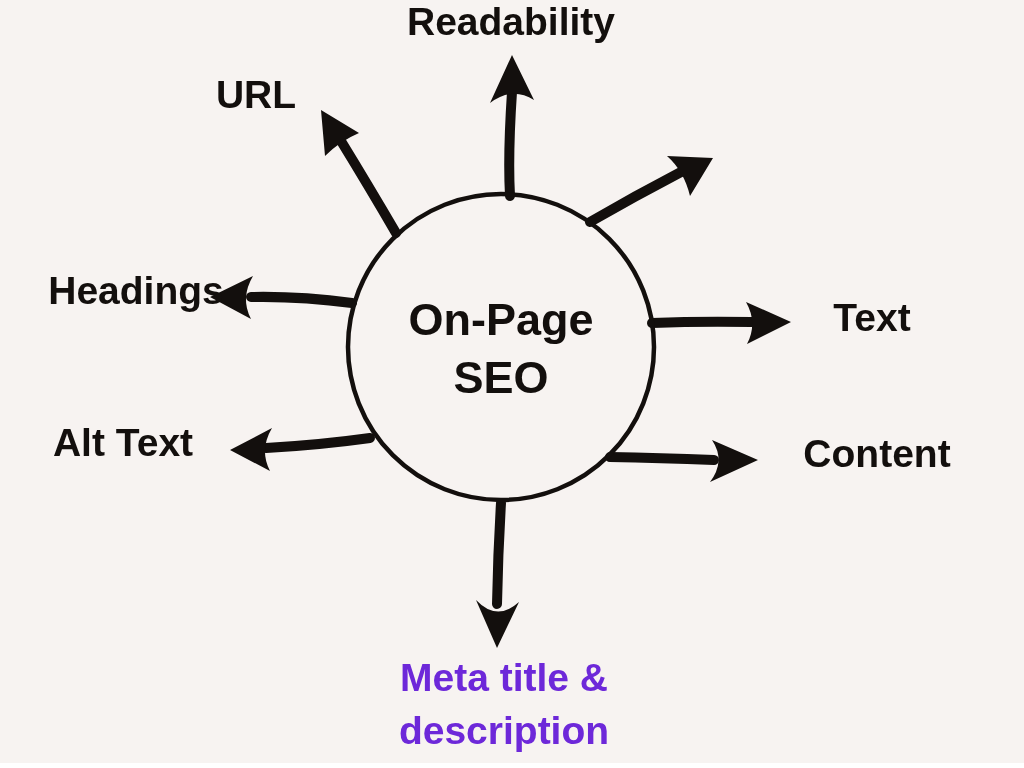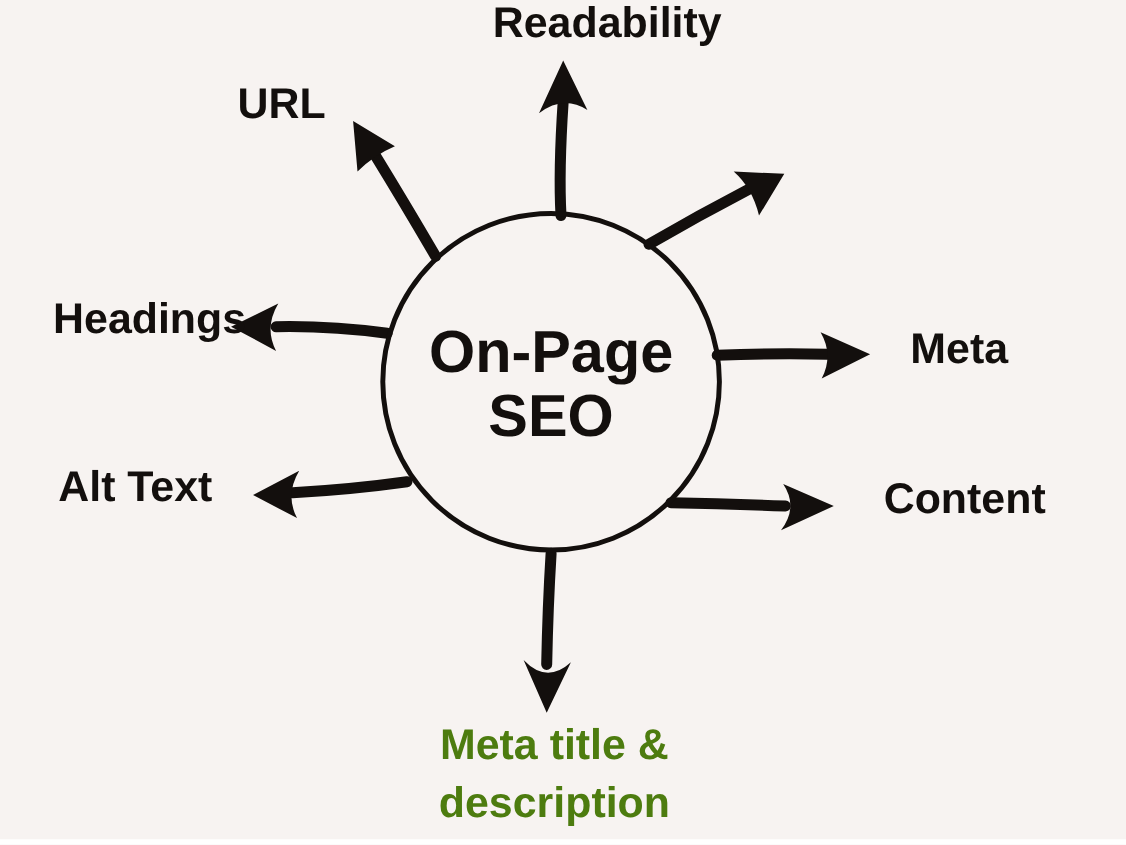--- a/index.html
+++ b/index.html
@@ -36,31 +36,31 @@
     letter-spacing: 0px;
     text-align: center;
   }
   .center-text {
     position: absolute;
     left: 501px;
     top: 349px;
     transform: translate(-50%, -50%);
     color: #130f0d;
     font-weight: 700;
-    font-size: 54px;
+    font-size: 45px;
     line-height: 58px;
     text-align: center;
     white-space: nowrap;
   }
   .meta-label {
     position: absolute;
     left: 504px;
     top: 651px;
     transform: translateX(-50%);
-    color: #4d7c0f;
+    color: #6d28d9;
     font-weight: 700;
     font-size: 39px;
     line-height: 53px;
     text-align: center;
     white-space: nowrap;
   }
   .bottom-strip {
     position: absolute;
     left: 0;
     bottom: 0;
@@ -99,28 +99,28 @@
     </g>
 
     <circle cx="501" cy="347" r="153" fill="none" stroke="#130f0d" stroke-width="4.5"></circle>
   </svg>
 
   <div class="center-text">
     <div>On-Page</div>
     <div>SEO</div>
   </div>
 
-  <div class="label" style="left:511px; top:1px;margin-left:41px;">Readability</div>
+  <div class="label" style="left:511px; top:1px;">Readability</div>
 
   <div class="label" style="left:256px; top:74px;">URL</div>
 
 
   <div class="label" style="left:114px; top:270px;margin-left:22px;">Headings</div>
 
-  <div class="label" style="left:872px; top:297px;">Meta</div>
+  <div class="label" style="left:872px; top:297px;">Text</div>
 
   <div class="label" style="left:123px; top:422px;">Alt Text</div>
 
   <div class="label" style="left:877px; top:433px;">Content</div>
 
   <div class="meta-label">
     <div>Meta title &amp;</div>
     <div>description</div>
   </div>
 

